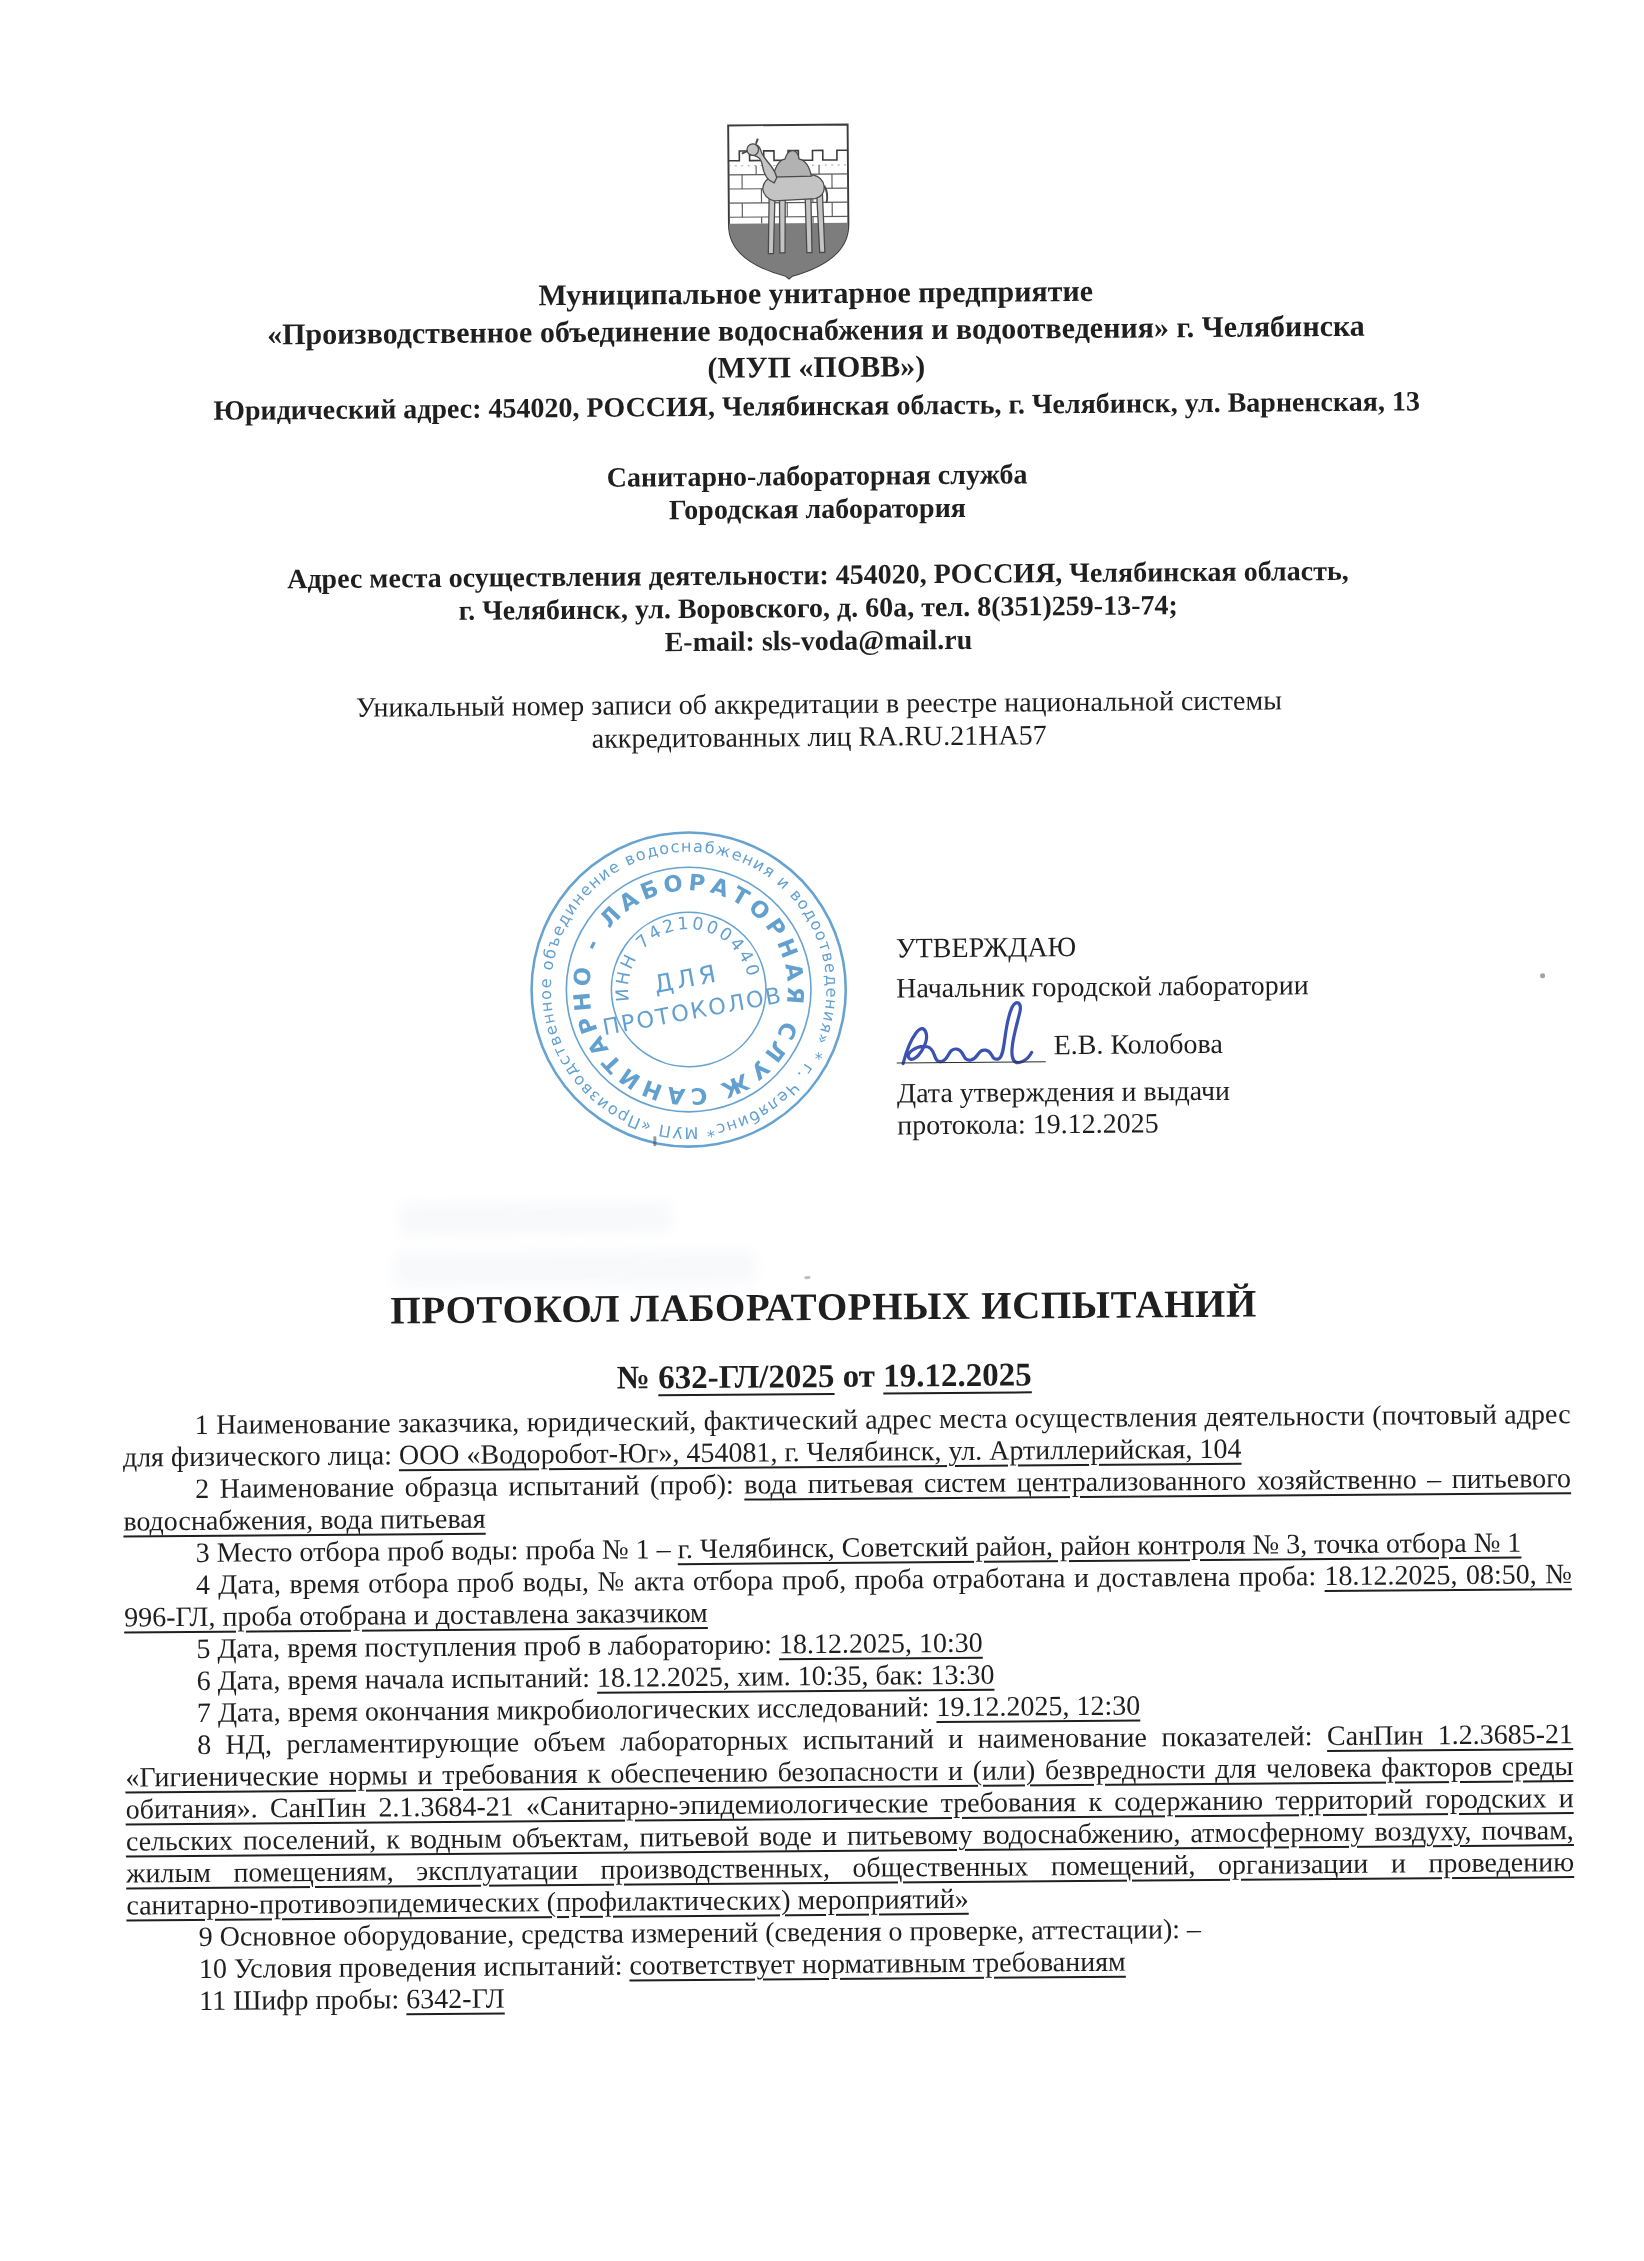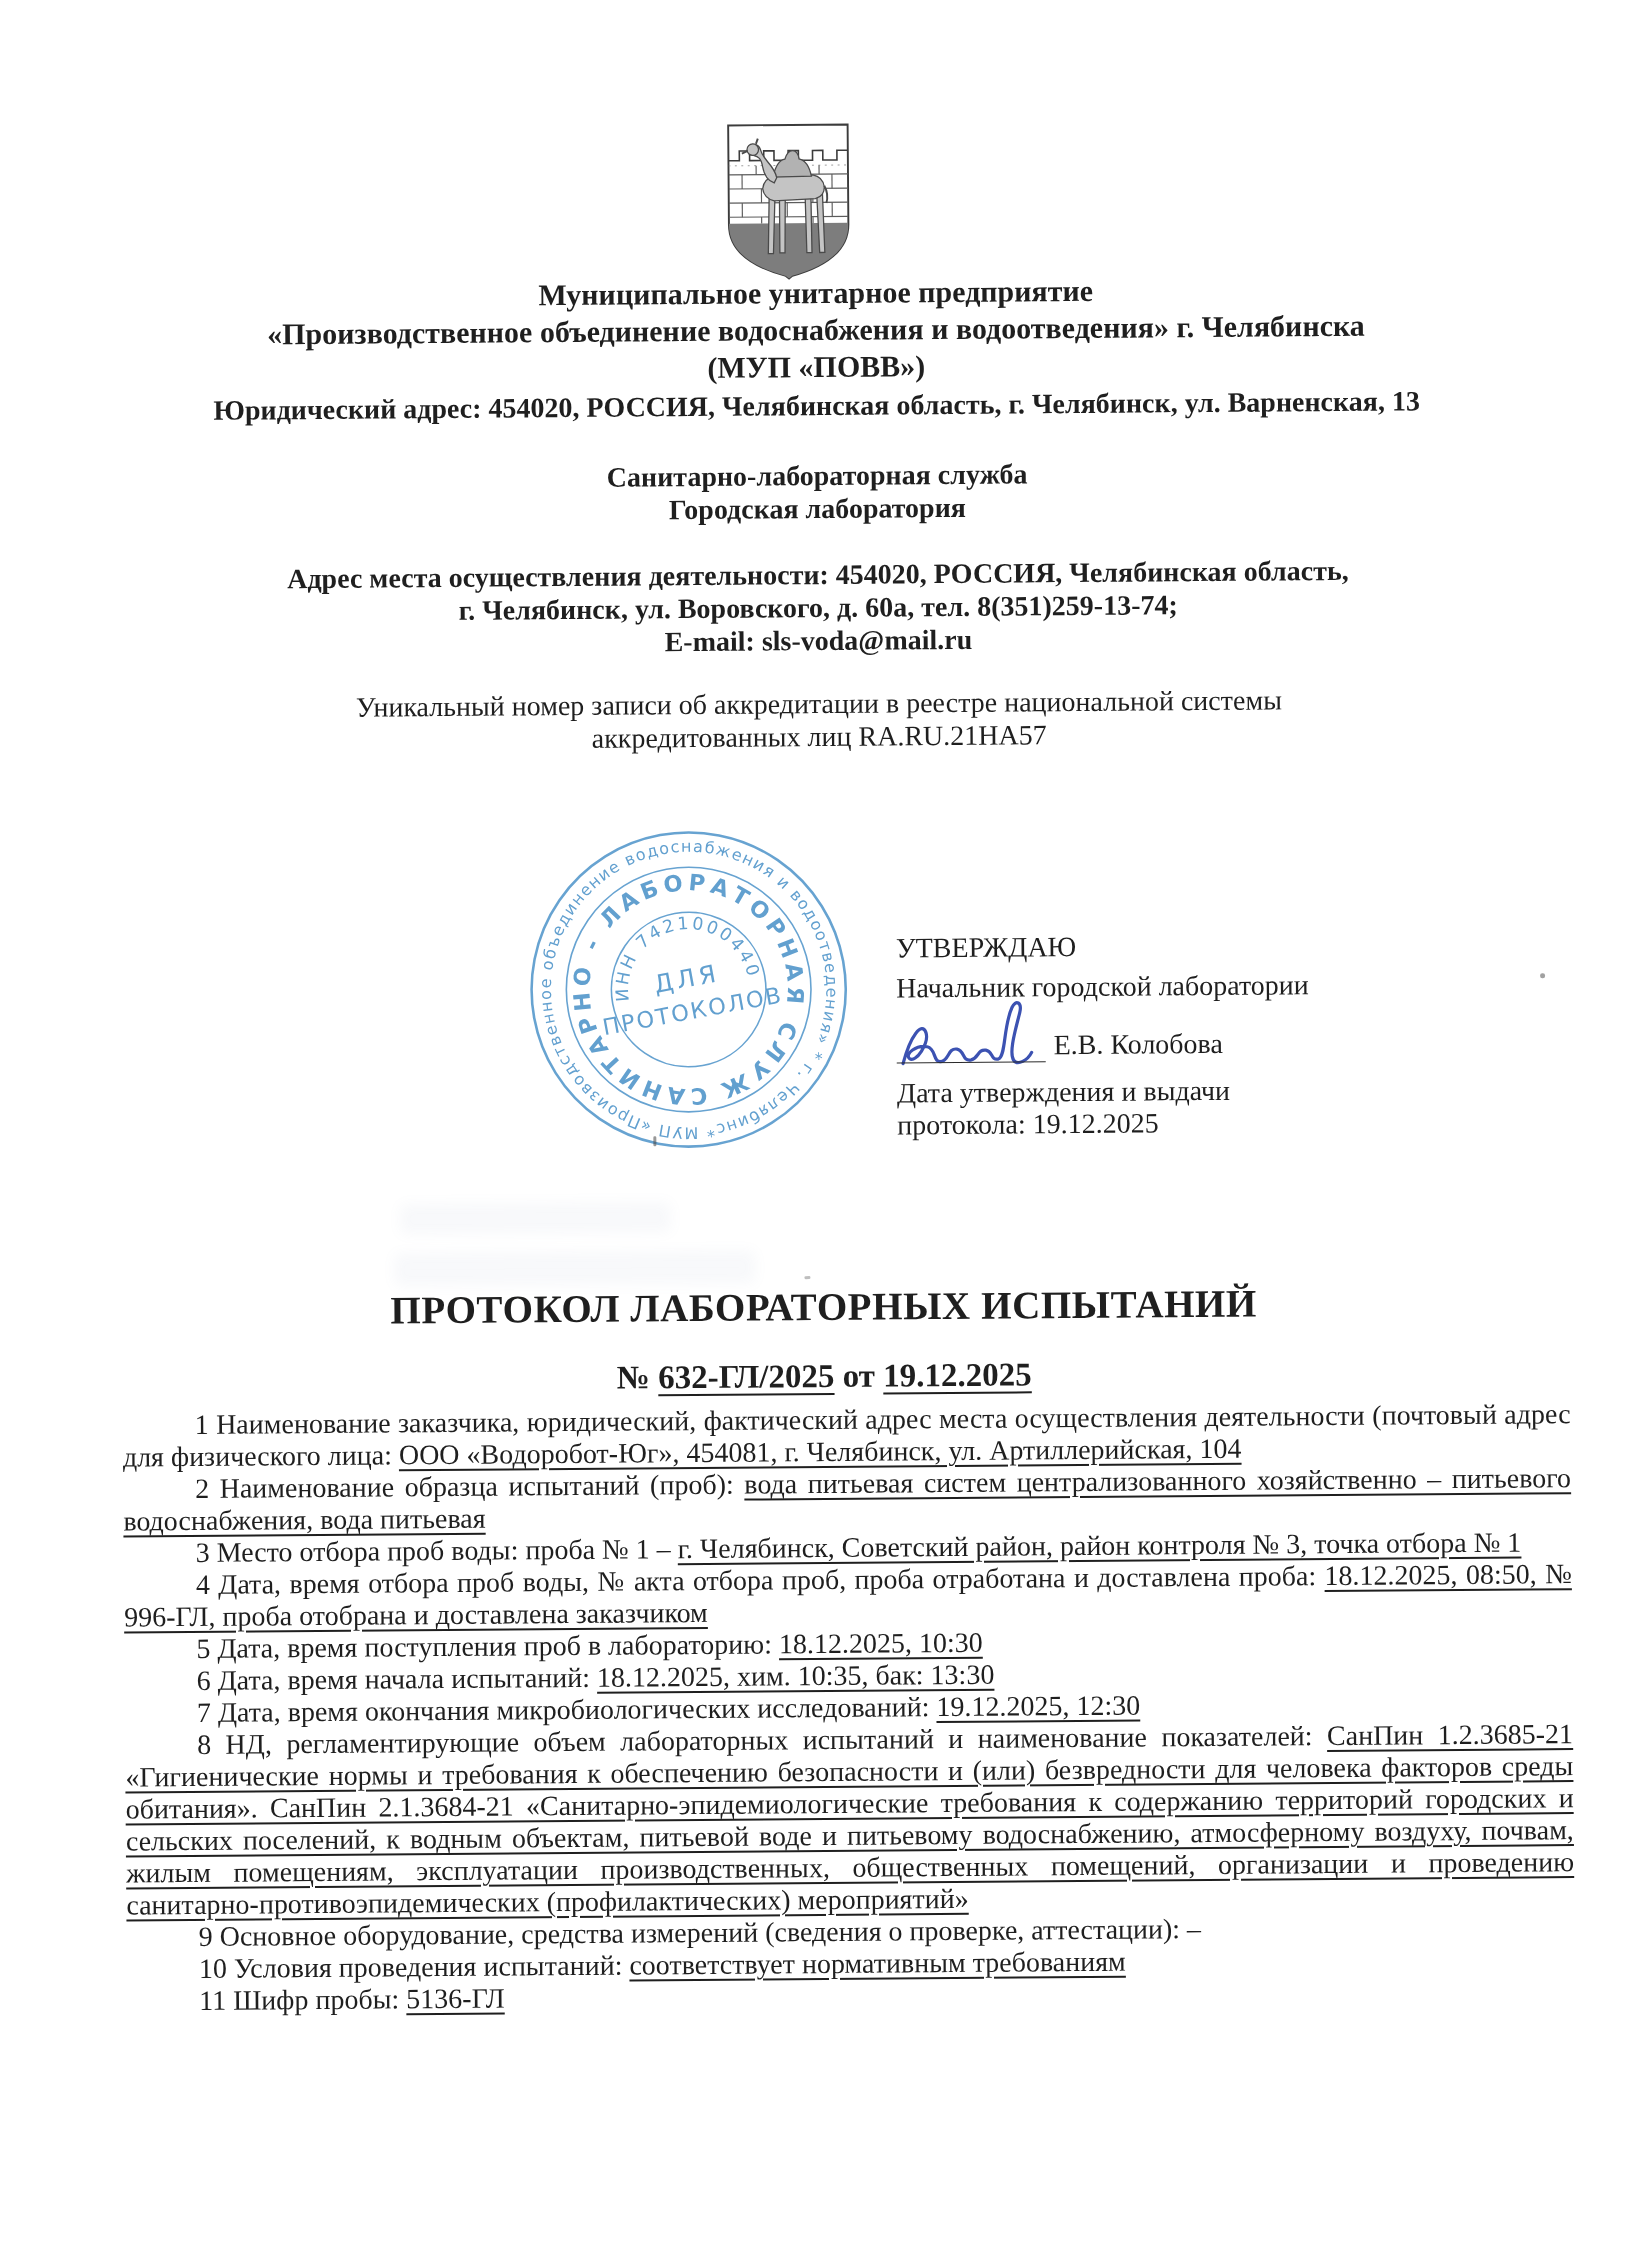--- a/index.html
+++ b/index.html
@@ -158,21 +158,21 @@
     <p class="item"><span>1 Наименование заказчика, юридический, фактический адрес места осуществления деятельности (почтовый адрес для физического лица: </span><span class="u">ООО «Водоробот-Юг», 454081, г. Челябинск, ул. Артиллерийская, 104</span></p>
     <p class="item"><span>2 Наименование образца испытаний (проб): </span><span class="u">вода питьевая систем централизованного хозяйственно – питьевого водоснабжения, вода питьевая</span></p>
     <p class="item"><span>3 Место отбора проб воды: проба № 1 – </span><span class="u">г. Челябинск, Советский район, район контроля № 3, точка отбора № 1</span></p>
     <p class="item"><span>4 Дата, время отбора проб воды, № акта отбора проб, проба отработана и доставлена проба: </span><span class="u">18.12.2025, 08:50, № 996-ГЛ, проба отобрана и доставлена заказчиком</span></p>
     <p class="item"><span>5 Дата, время поступления проб в лабораторию: </span><span class="u">18.12.2025, 10:30</span></p>
     <p class="item"><span>6 Дата, время начала испытаний: </span><span class="u">18.12.2025, хим. 10:35, бак: 13:30</span></p>
     <p class="item"><span>7 Дата, время окончания микробиологических исследований: </span><span class="u">19.12.2025, 12:30</span></p>
     <p class="item"><span>8 НД, регламентирующие объем лабораторных испытаний и наименование показателей: </span><span class="u">СанПин 1.2.3685-21 «Гигиенические нормы и требования к обеспечению безопасности и (или) безвредности для человека факторов среды обитания». СанПин 2.1.3684-21 «Санитарно-эпидемиологические требования к содержанию территорий городских и сельских поселений, к водным объектам, питьевой воде и питьевому водоснабжению, атмосферному воздуху, почвам, жилым помещениям, эксплуатации производственных, общественных помещений, организации и проведению санитарно-противоэпидемических (профилактических) мероприятий»</span></p>
     <p class="item"><span>9 Основное оборудование, средства измерений (сведения о проверке, аттестации): –</span><span class="u"></span></p>
     <p class="item"><span>10 Условия проведения испытаний: </span><span class="u">соответствует нормативным требованиям</span></p>
-    <p class="item"><span>11 Шифр пробы: </span><span class="u">5136-ГЛ</span></p>
+    <p class="item"><span>11 Шифр пробы: </span><span class="u">6342-ГЛ</span></p>
   </div>
 
   <div class="footer">стр. 1 из 2-х</div>
 
   <div class="smudge" style="left:399px;top:1201px;width:271px;height:30px"></div>
   <div class="smudge" style="left:393px;top:1250px;width:361px;height:33px"></div>
   <div class="smudge" style="left:77px;top:2228px;width:213px;height:18px"></div>
   <div class="speck" style="left:1541px;top:979px;width:4.5px;height:4.5px;opacity:.5"></div>
   <div class="speck" style="left:653px;top:1135px;width:2.6px;height:10.3px;opacity:.55;border-radius:1.3px"></div>
   <div class="speck" style="left:803px;top:1276px;width:6.4px;height:3.2px;opacity:.35;border-radius:1.3px"></div>

